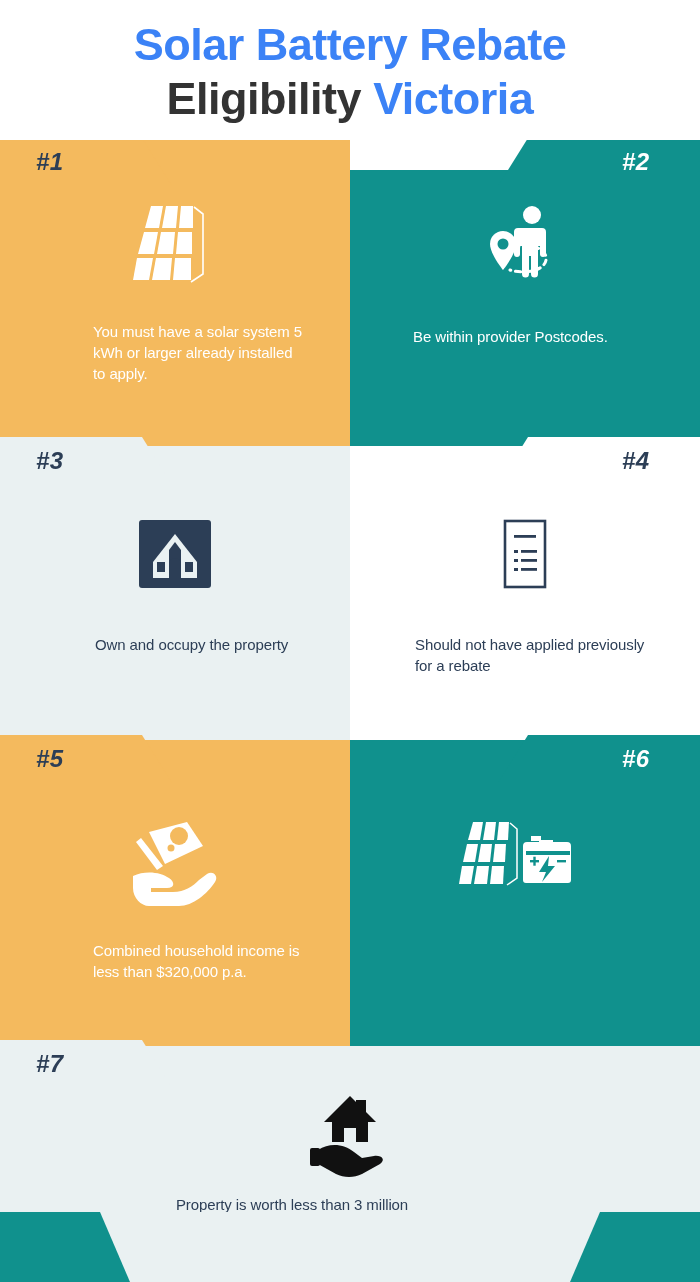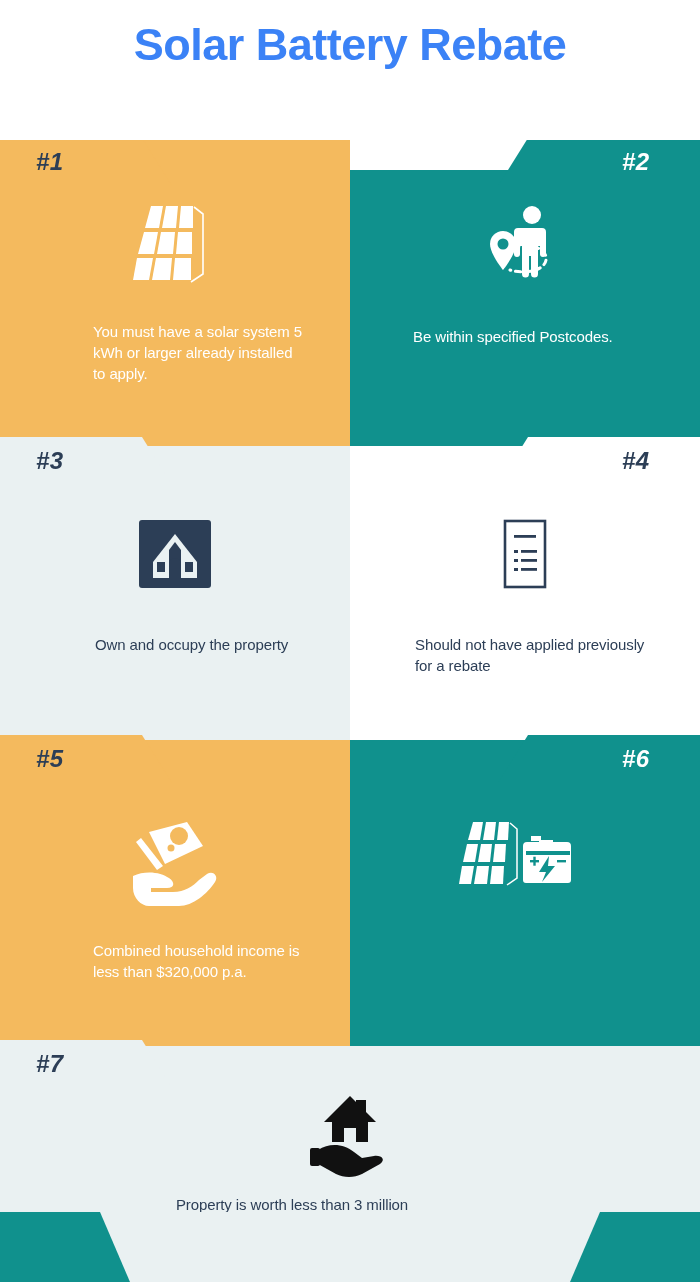--- a/index.html
+++ b/index.html
@@ -140,21 +140,21 @@
         <svg width="110" height="100" viewBox="0 0 110 100">
           <g fill="#FFFFFF">
             <circle cx="62" cy="15" r="9"></circle>
             <path d="M52 28 h20 a4 4 0 0 1 4 4 v22 a3 3 0 0 1 -6 0 v-8 h-2 v28 a3.5 3.5 0 0 1 -7 0 v-18 h-2 v18 a3.5 3.5 0 0 1 -7 0 v-28 h-2 v8 a3 3 0 0 1 -6 0 v-22 a4 4 0 0 1 4 -4 z"></path>
             <path d="M20 44 a13 13 0 0 1 26 0 c0 10 -13 26 -13 26 s-13 -16 -13 -26 z"></path>
             <circle cx="33" cy="44" r="5.5" fill="#10918D"></circle>
           </g>
           <path d="M44 48 C62 42, 78 50, 76 60 C74 72, 52 74, 40 70" fill="none" stroke="#FFFFFF" stroke-width="3" stroke-linecap="round" stroke-dasharray="5 5"></path>
         </svg>
       </div>
-      <div class="card-text fg-white" style="left:63px;top:156px;width:220px;">Be within specified Postcodes.</div>
+      <div class="card-text fg-white" style="left:63px;top:156px;width:220px;">Be within provider Postcodes.</div>
     </div>
   </div>
 
   <div class="tab notch-left bg-orange" style="left:0;top:138px;width:180px;">
     <span class="tab-num fg-navy" style="margin-left:36px;">#1</span>
   </div>
   <div class="tab notch-right bg-teal" style="left:350px;top:138px;width:350px;">
     <span class="tab-num fg-white" style="margin-left:272px;">#2</span>
   </div>
 
@@ -269,15 +269,18 @@
 
   <div class="bottom-band"></div>
   <div class="bottom-notch"></div>
 
   <div class="tab notch-left bg-light" style="left:0;top:1040px;width:180px;">
     <span class="tab-num fg-navy" style="margin-left:36px;">#7</span>
   </div>
 
   <div class="title-block">
     <div class="title-line t-teal">Solar Battery Rebate</div>
+    <div class="title-line">
+      <span class="t-dark">Eligibility</span><span>&nbsp;</span><span class="t-teal">Victoria</span>
+    </div>
   </div>
 
 </div>
 
 </body></html>

